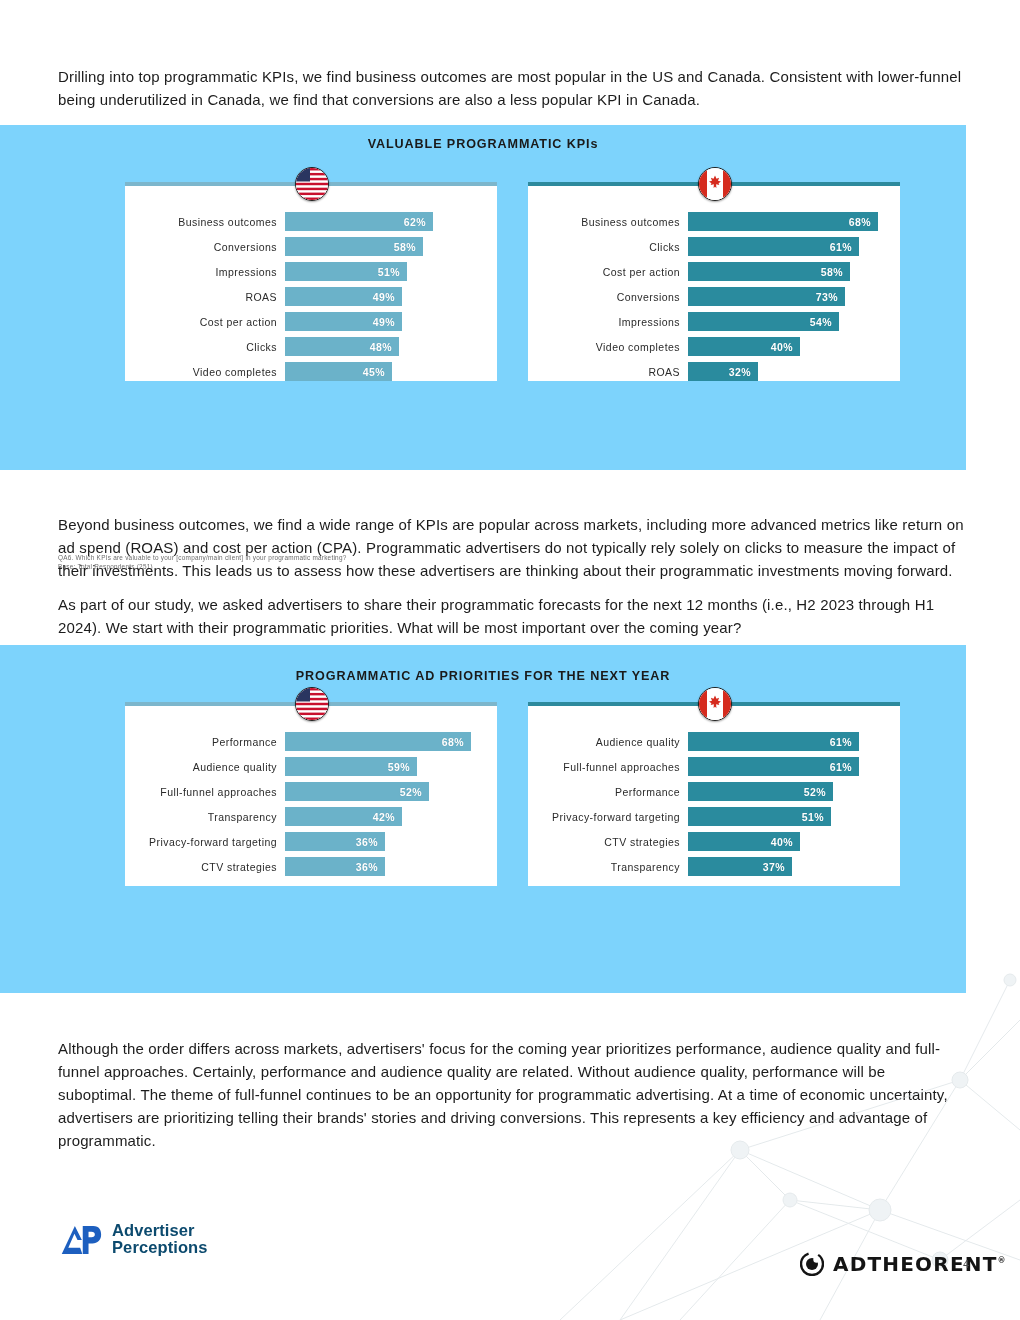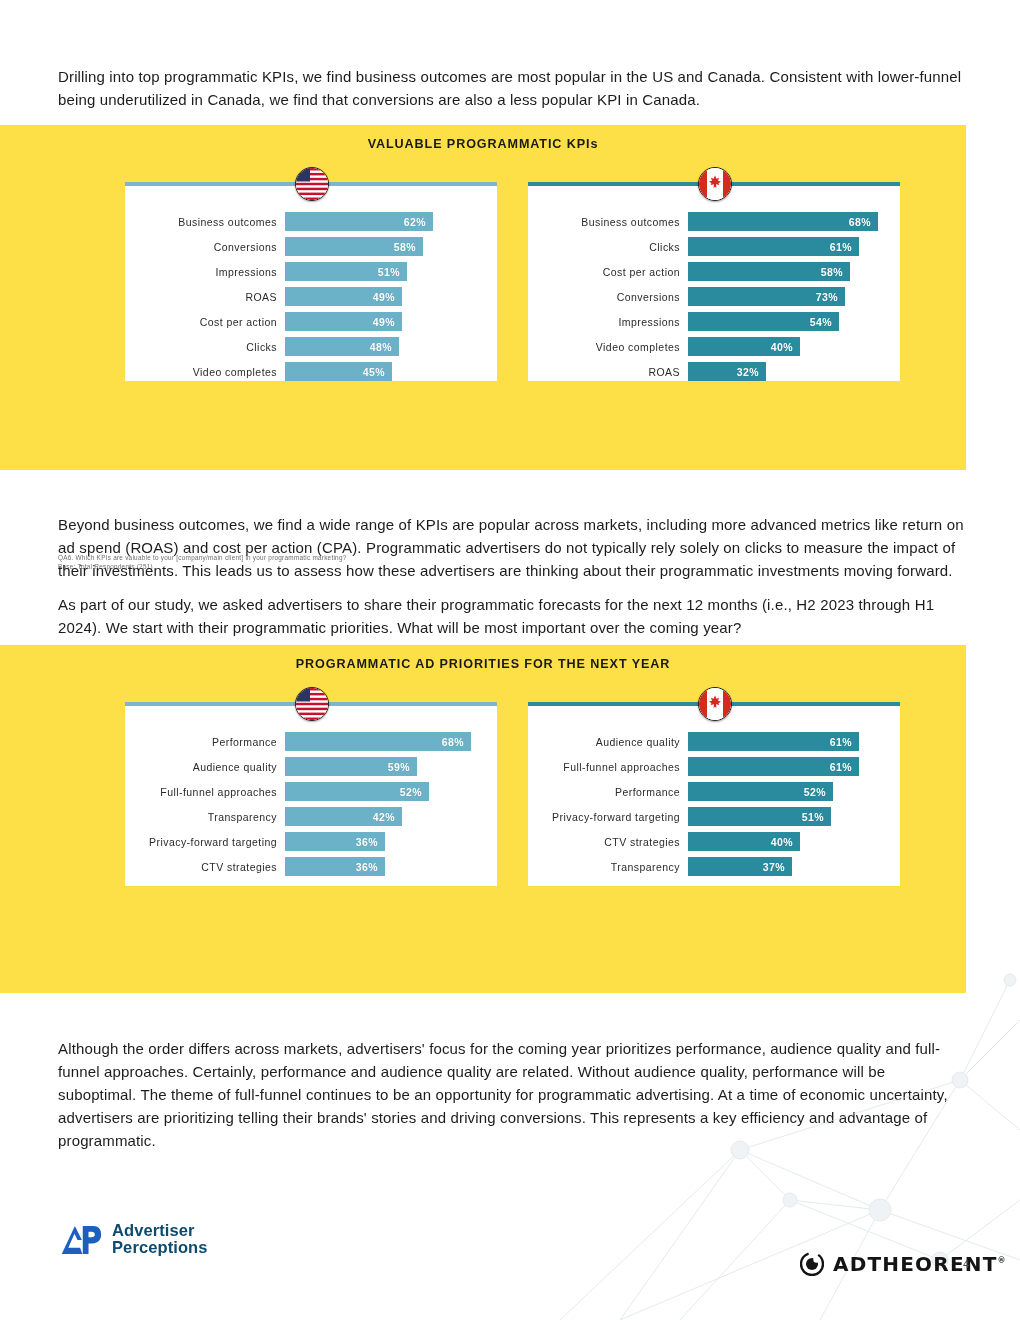--- a/index.html
+++ b/index.html
@@ -19,31 +19,31 @@
     letter-spacing:.15px;
     color:#1c1c1c;
   }
   #para-intro{left:58px;top:50px;width:905px;}
   #para-mid1{left:58px;top:498px;width:915px;}
   #para-mid2{left:58px;top:578px;width:915px;}
   #para-bottom{left:58px;top:1022px;width:905px;}
 
   
   .section{
-    position:absolute;left:0;width:966px;background:#fde047;
+    position:absolute;left:0;width:966px;background:#7dd3fc;
   }
   #section-kpis{top:125px;height:345px;}
   #section-priorities{top:645px;height:348px;}
 
   .section-title{
     position:absolute;left:0;right:0;top:12px;
     text-align:center;
     font-size:12.6px;font-weight:bold;letter-spacing:.9px;color:#1a1a1a;
   }
-  #section-priorities .section-title{text-align:center;}
+  #section-priorities .section-title{text-align:center;margin-top:12px;}
 
   .chart-block{position:absolute;top:57px;}
   .chart-us{left:125px;width:372px;}
   .chart-ca{left:528px;width:372px;}
 
   .rule{height:4px;width:100%;position:relative;}
   .rule-us{background:#7cb6cc;}
   .rule-ca{background:#2d8a9d;}
 
   .flag{
@@ -227,21 +227,21 @@
             </div>
           </div>
           <div class="row">
             <div class="row-label">Video completes</div>
             <div class="bar bar-ca" style="width:112px">
               <span class="bar-value">40%</span>
             </div>
           </div>
           <div class="row">
             <div class="row-label">ROAS</div>
-            <div class="bar bar-ca" style="width:78px">
+            <div class="bar bar-ca" style="width:70px">
               <span class="bar-value">32%</span>
             </div>
           </div>
         </div>
       </div>
     </div>
 
     <div class="footnote" id="footnote-kpis">
       <div>QA6. Which KPIs are valuable to your [company/main client] in your programmatic marketing?</div>
       <div>Base: Total Respondents (251)</div>

